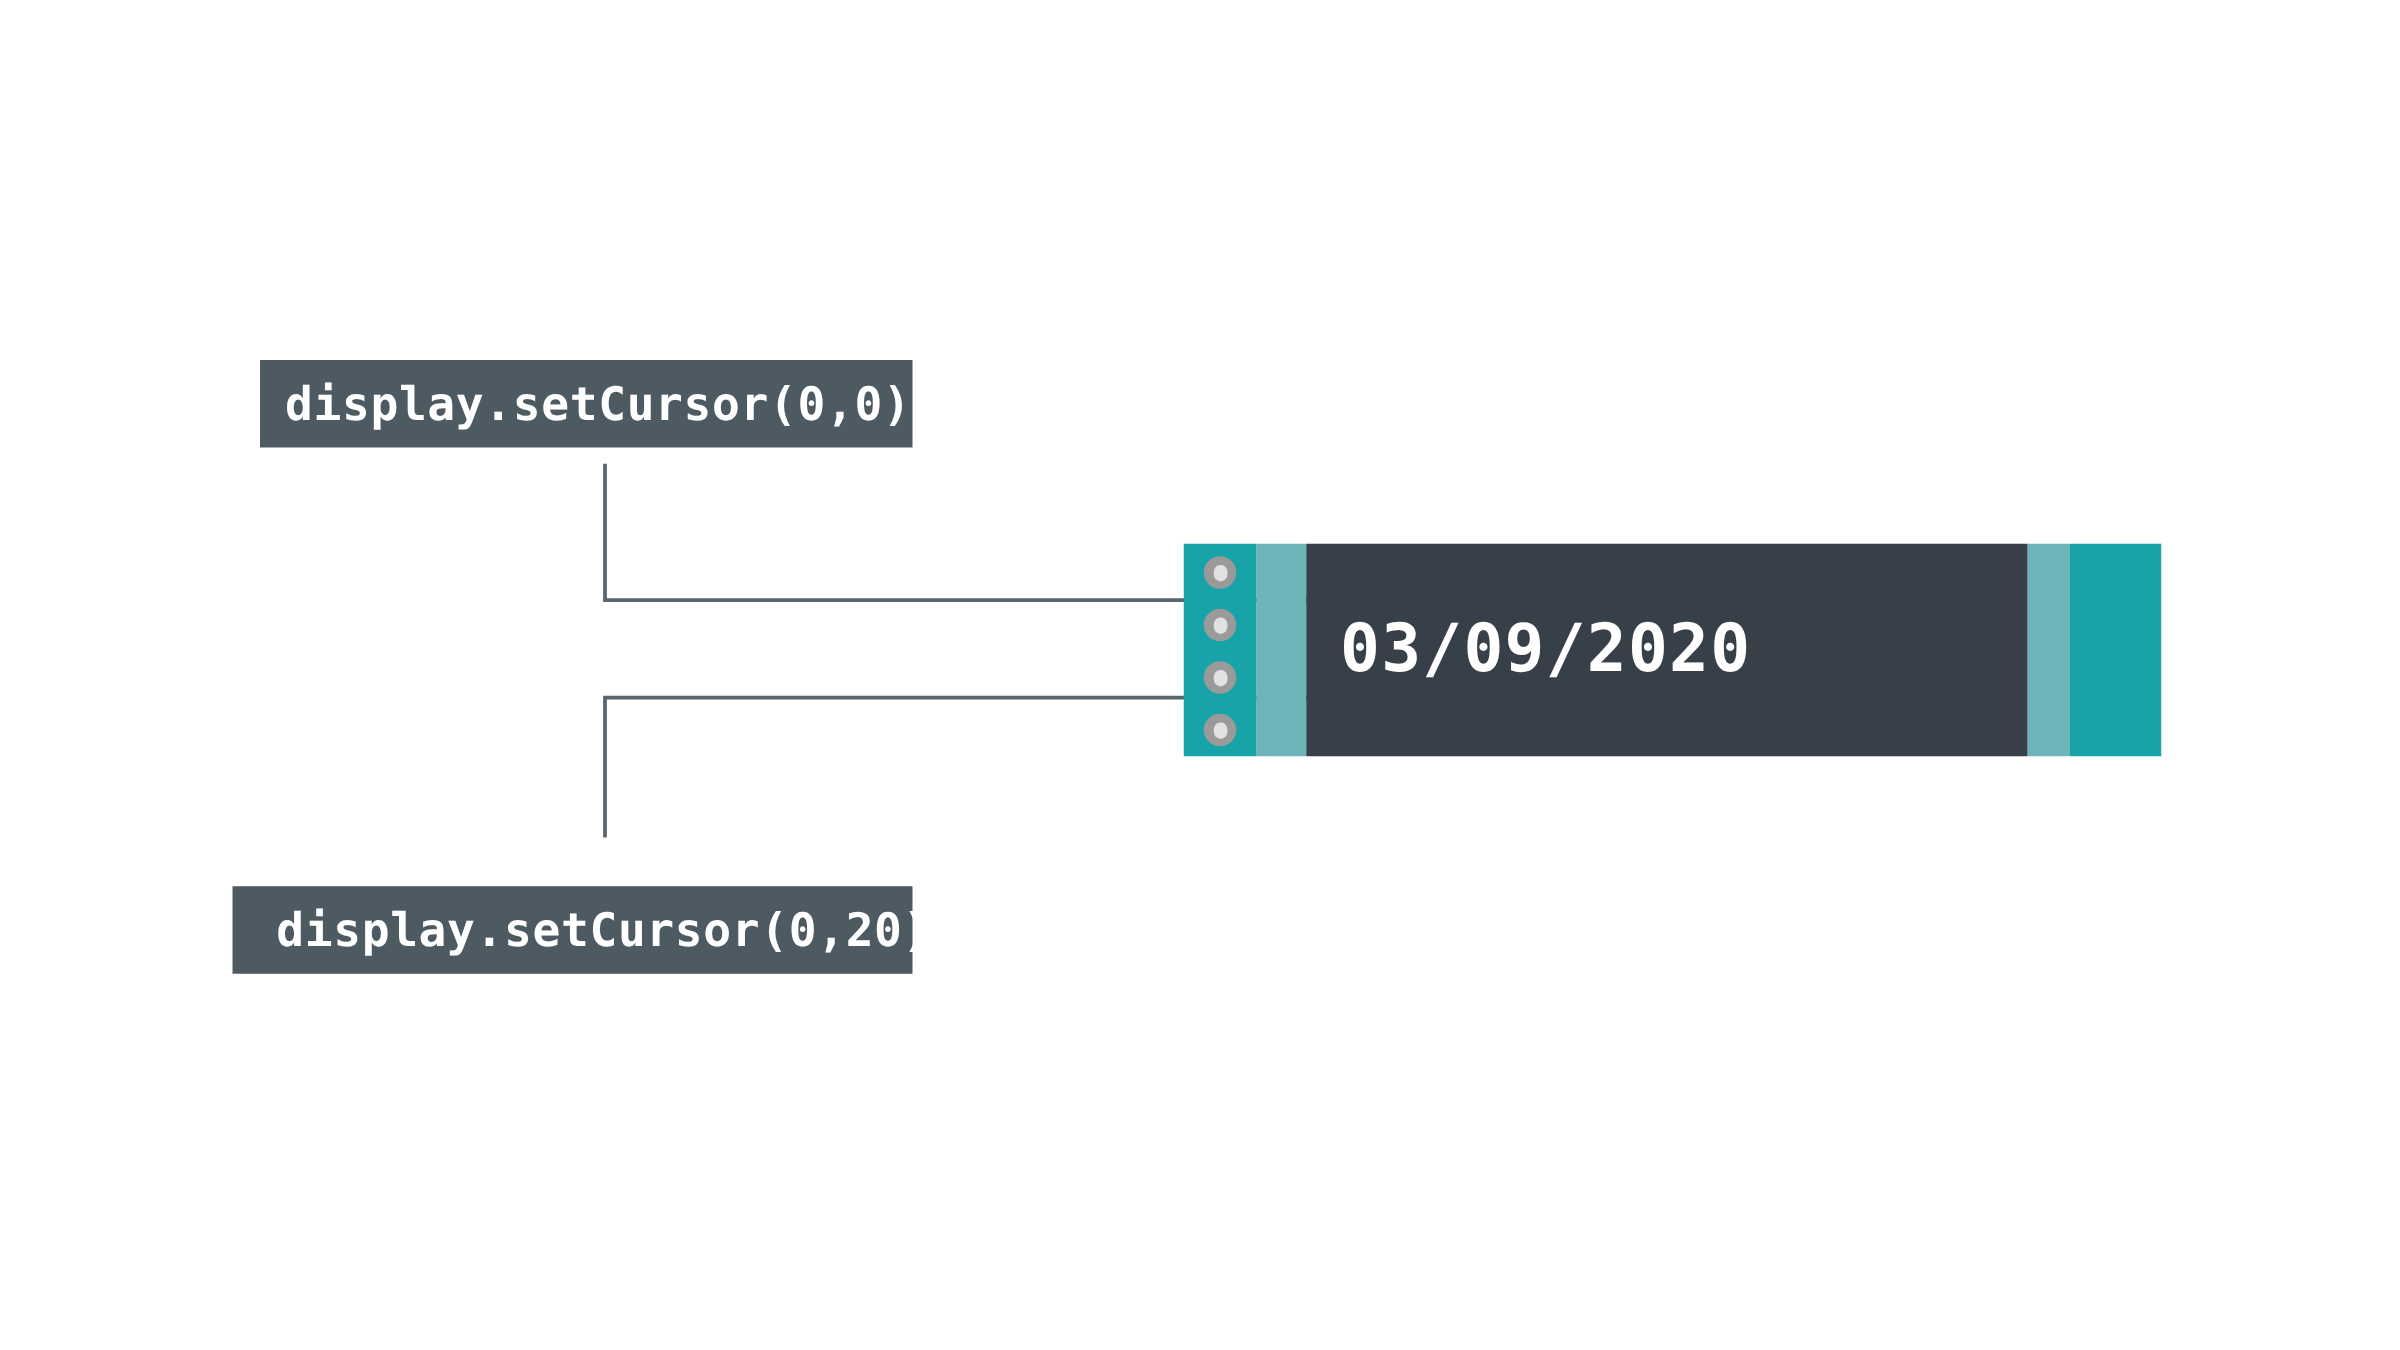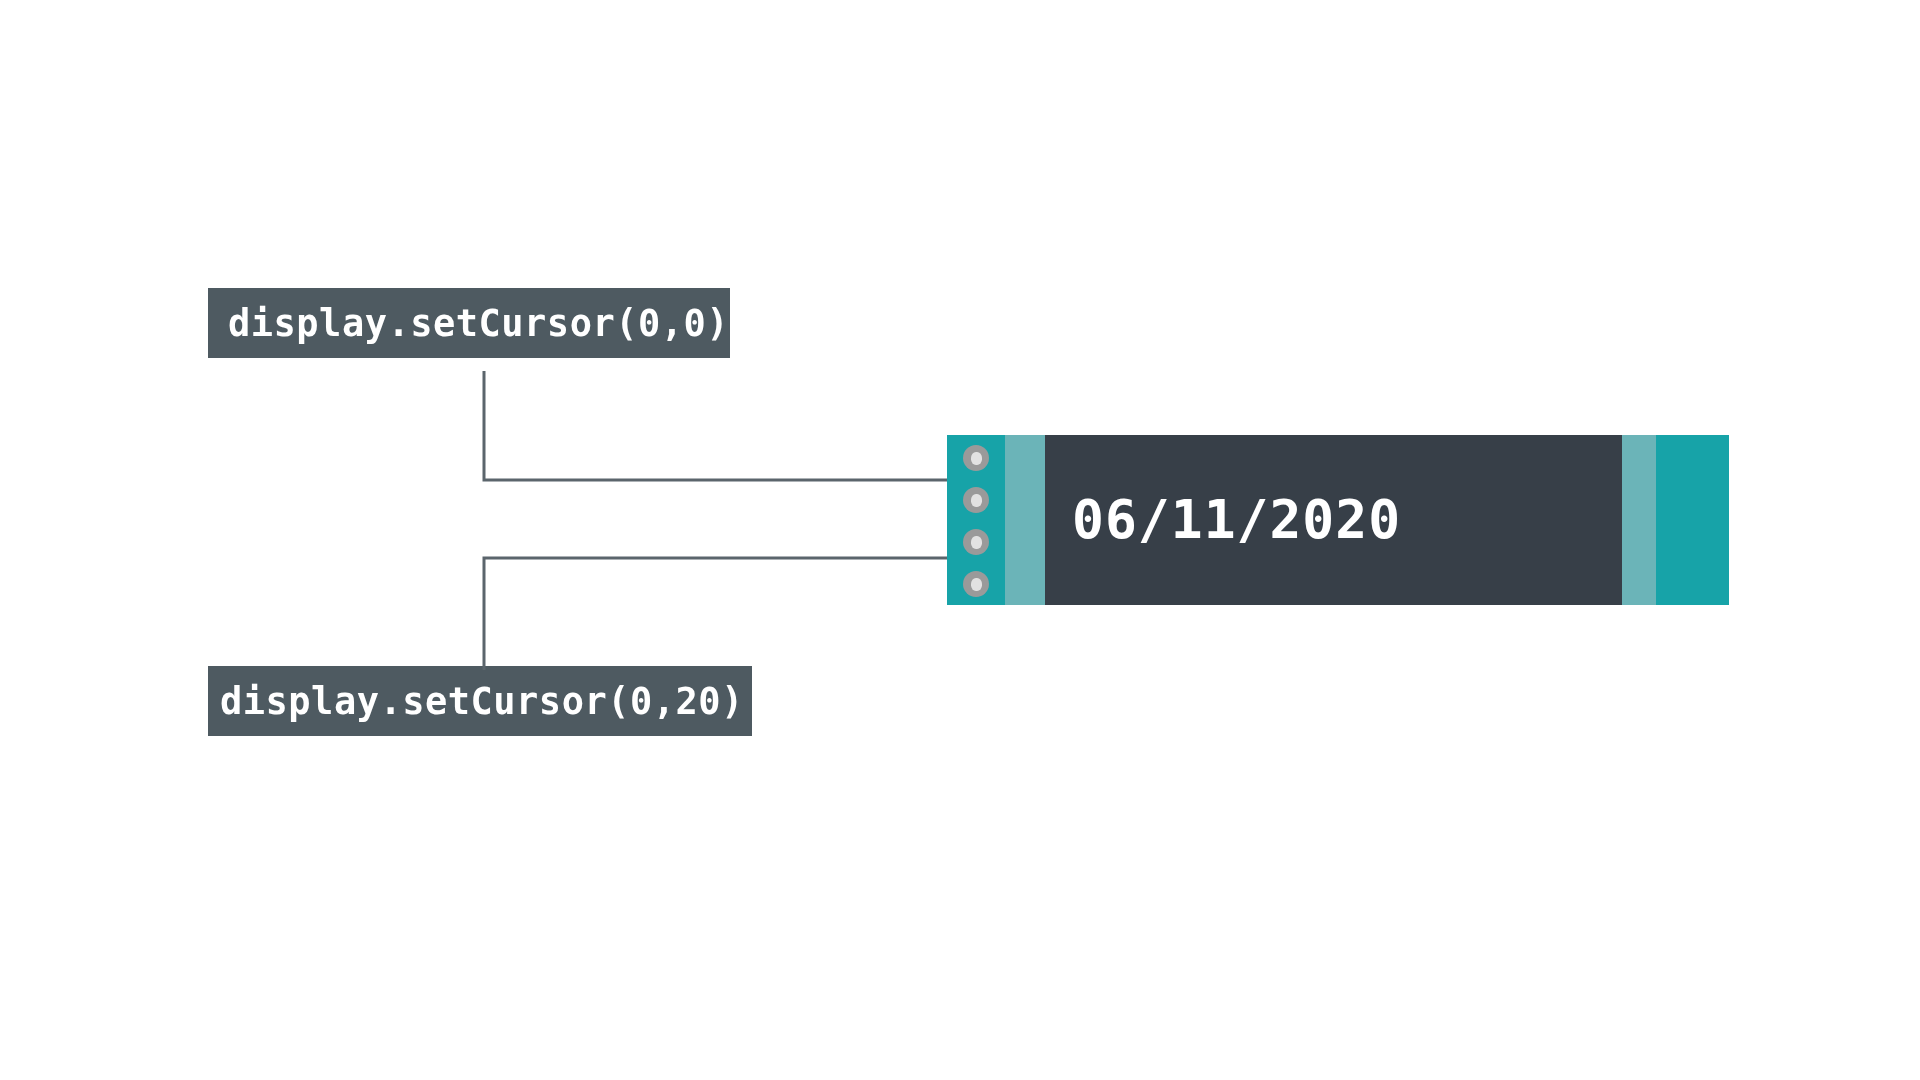--- a/index.html
+++ b/index.html
@@ -37,25 +37,24 @@
   }
   #label-cursor-00 {
     left: 208px;
     top: 288px;
     width: 522px;
     height: 70px;
     padding-left: 20px;
   }
   #label-cursor-020 {
     left: 186px;
-    top: 666px;
+    top: 709px;
     width: 544px;
     height: 70px;
-    padding-left: 12px;
-    margin-left: 22px;
+    padding-left: 35px;
   }
 
   
   .connector-svg {
     position: absolute;
     left: 0;
     top: 0;
     width: 1920px;
     height: 1080px;
     pointer-events: none;
@@ -161,21 +160,21 @@
     <div class="bezel-teal" id="bezel-left-teal">
       <span class="pin" id="pin-1"></span>
       <span class="pin" id="pin-2"></span>
       <span class="pin" id="pin-3"></span>
       <span class="pin" id="pin-4"></span>
     </div>
 
     <div class="bezel-light" id="bezel-left-light"></div>
 
     <div id="lcd-screen">
-      <div class="lcd-line">06/11/2020</div>
+      <div class="lcd-line">03/09/2020</div>
     </div>
 
     <div class="bezel-light" id="bezel-right-light"></div>
 
     <div class="bezel-teal" id="bezel-right-teal"></div>
 
   </div>
 
 </div>
 

